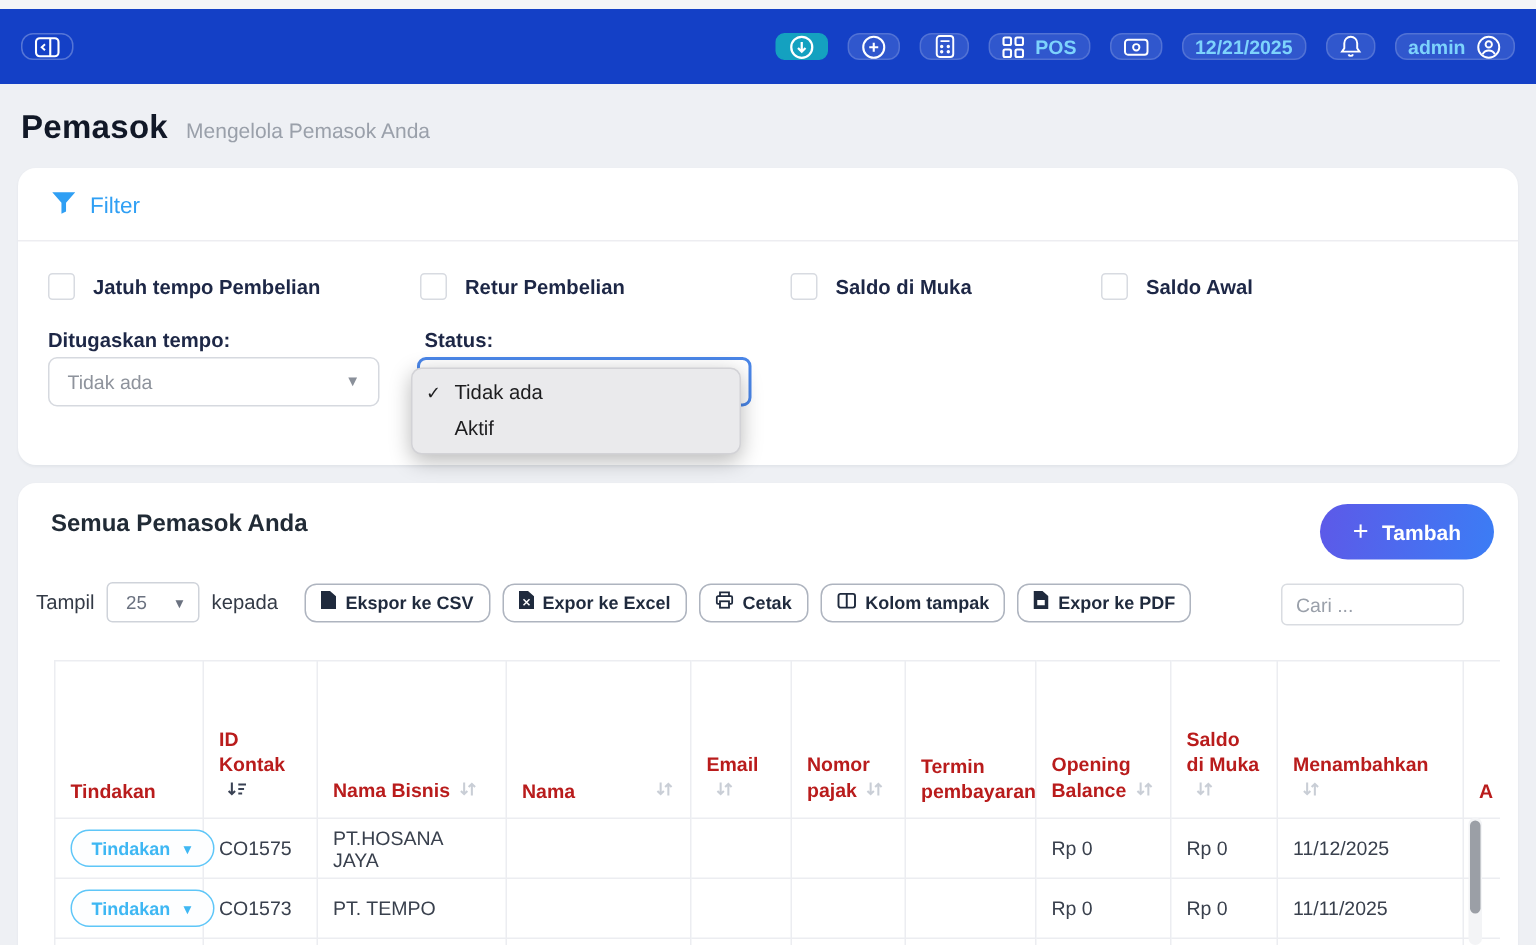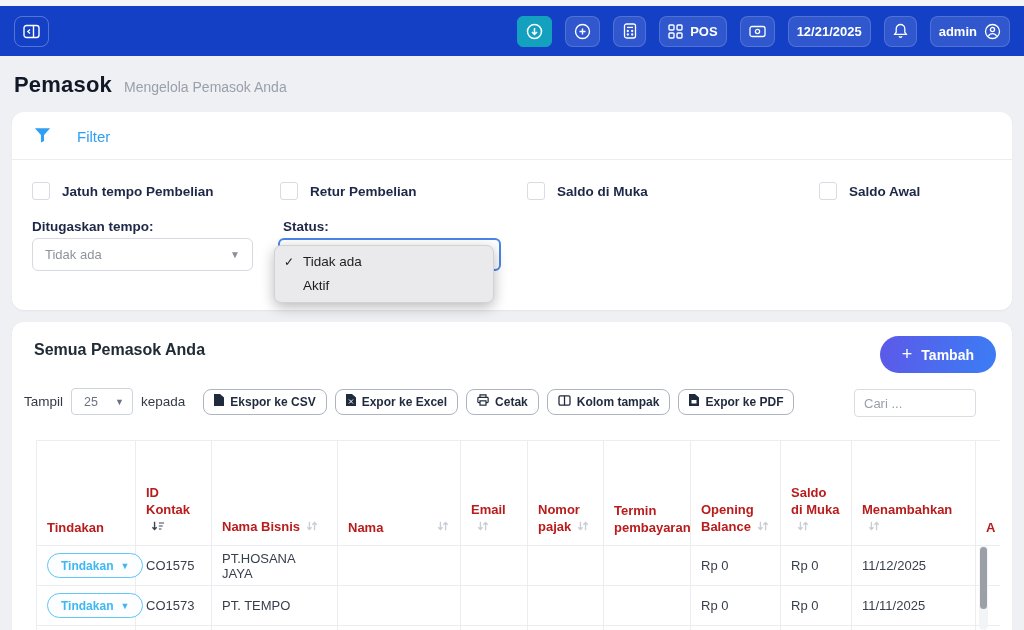--- a/index.html
+++ b/index.html
@@ -12,42 +12,42 @@
   }
   .top-strip { position:absolute; top:0; left:0; right:0; height:6px; background:#f4f5f7; }
 
   
   .navbar {
     position:absolute; top:6px; left:0; right:0; height:50px;
     background:#1440c6; display:flex; align-items:center; padding:0 14px;
   }
   .nav-btn {
     display:flex; align-items:center; justify-content:center; gap:7px;
-    height:31px; min-width:33px; padding:4px 8px;
+    height:18px; min-width:33px; padding:4px 8px;
     background:rgba(255,255,255,.12); border:1px solid rgba(255,255,255,.16);
-    border-radius:8px; color:#ffffff; font-size:13px; font-weight:700; cursor:pointer;
+    border-radius:8px; color:#7dd3fc; font-size:13px; font-weight:700; cursor:pointer;
   }
   .nav-right { margin-left:auto; display:flex; align-items:center; gap:13px; }
   .nav-btn.teal { background:#14a1c0; border-color:#14a1c0; border-radius:6px; }
   .nav-btn.ghost { background:transparent; border-color:rgba(255,255,255,.28); }
   .nav-btn .ic { display:flex; }
 
   
   .page-head { position:absolute; top:72px; left:14px; display:flex; align-items:baseline; gap:12px; }
   .page-title { font-size:22px; font-weight:800; color:#111827; letter-spacing:.2px; }
   .page-sub { font-size:14px; color:#9aa0aa; }
 
   
   .card { position:absolute; left:12px; right:12px; background:#fff; border-radius:12px;
           box-shadow:0 1px 2px rgba(20,30,60,.05); }
   .filter-card { top:112px; height:198px; }
   .table-card  { top:322px; height:330px; }
 
   
-  .filter-head { display:flex; align-items:center; gap:26px; padding:15px 22px 13px 22px;
+  .filter-head { display:flex; align-items:center; gap:9px; padding:15px 22px 13px 22px;
                  border-bottom:1px solid #ededf1; color:#2f9ff4; font-size:15px; }
   .chk-item { position:absolute; top:70px; display:flex; align-items:center; gap:12px; }
   .chk-box { width:18px; height:18px; background:#fff; border:1px solid #d8dbe1; border-radius:3px; cursor:pointer; }
   .chk-label { font-size:13.5px; font-weight:700; color:#1d2746; }
   .fld-label { position:absolute; top:107px; font-size:13.5px; font-weight:700; color:#1d2746; }
   .select {
     position:absolute; top:126px; height:33px; border:1px solid #d6d9df; border-radius:6px;
     background:#fff; display:flex; align-items:center; padding:0 12px; font-size:13px; color:#8e939c;
     cursor:pointer;
   }
@@ -216,21 +216,21 @@
     <span class="chk-label">Jatuh tempo Pembelian</span>
   </div>
   <div class="chk-item" style="left:268px">
     <span class="chk-box"></span>
     <span class="chk-label">Retur Pembelian</span>
   </div>
   <div class="chk-item" style="left:515px">
     <span class="chk-box"></span>
     <span class="chk-label">Saldo di Muka</span>
   </div>
-  <div class="chk-item" style="left:807px">
+  <div class="chk-item" style="left:722px">
     <span class="chk-box"></span>
     <span class="chk-label">Saldo Awal</span>
   </div>
 
   <div class="fld-label" style="left:20px">Ditugaskan tempo:</div>
   <div class="fld-label" style="left:271px">Status:</div>
 
   <div class="select" style="left:20px; width:221px">
     <span>Tidak ada</span>
     <span class="caret">▼</span>

